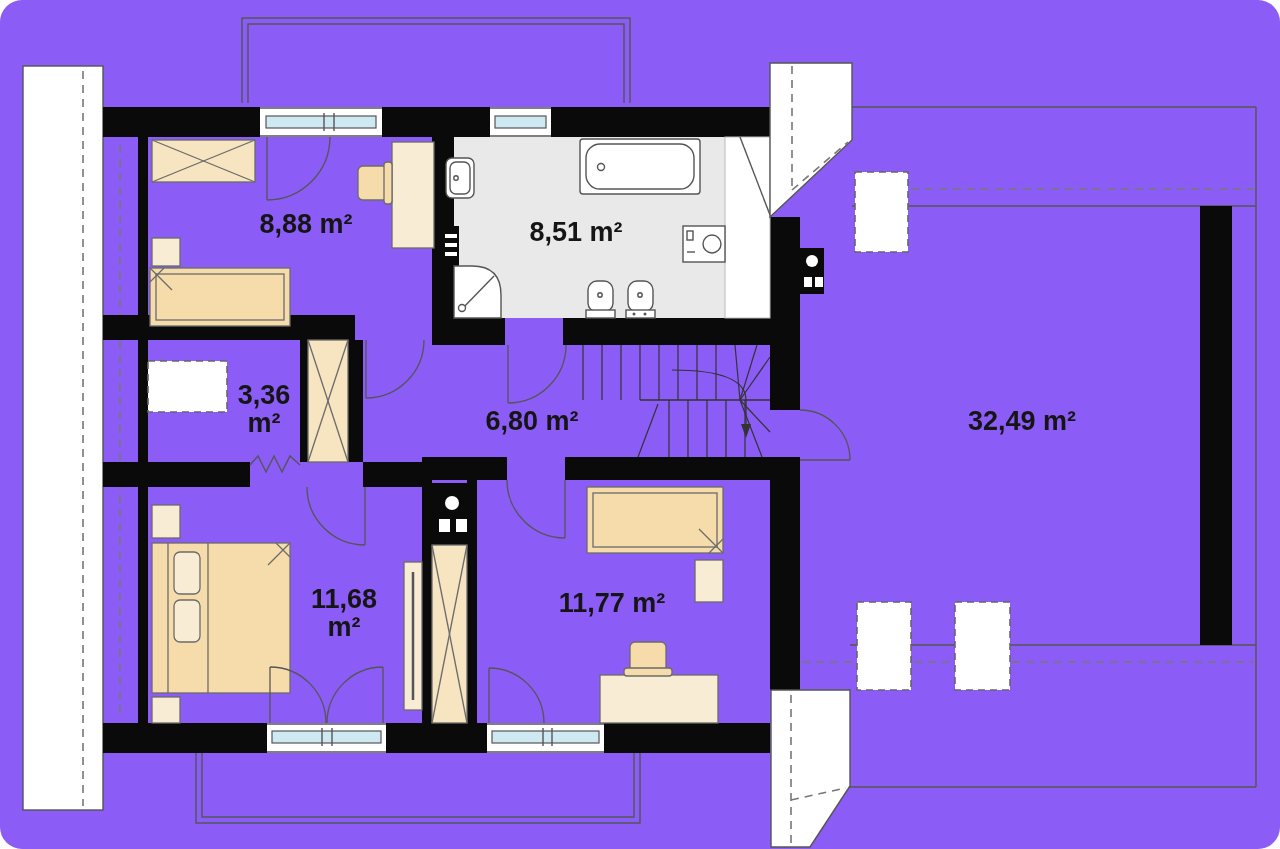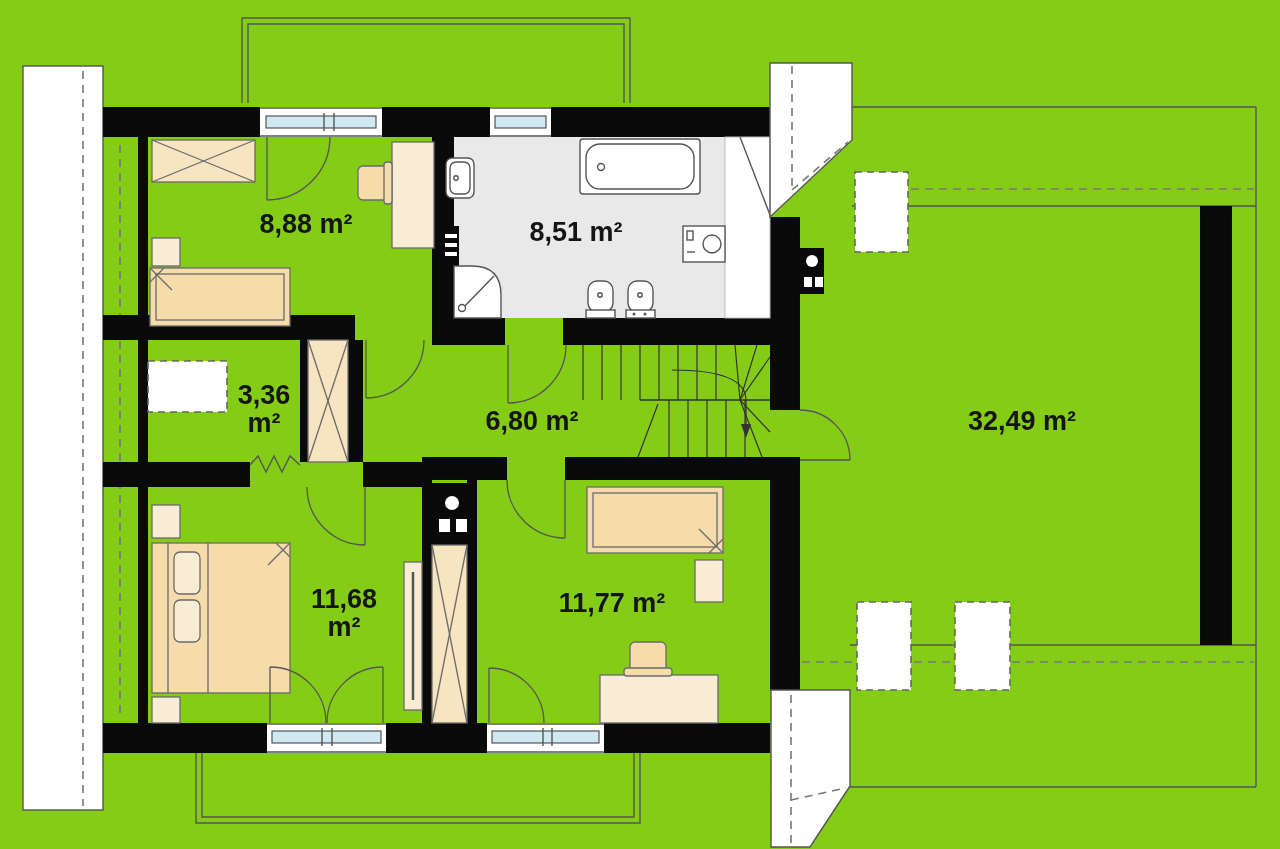--- a/index.html
+++ b/index.html
@@ -1,17 +1,17 @@
 <!DOCTYPE html>
 <html><head>
 <meta charset="utf-8">
 <style>
   html,body{margin:0;padding:0;background:#ffffff;}
-  .stage{position:relative;width:1280px;height:849px;background:#84cc16;overflow:hidden;
-         font-family:"Liberation Sans", sans-serif;}
+  .stage{position:relative;width:1280px;height:849px;background:#8b5cf6;overflow:hidden;
+         font-family:"Liberation Sans", sans-serif;border-radius:22px;}
   svg{position:absolute;left:0;top:0;}
   text.area{font-family:"Liberation Sans", sans-serif;font-weight:bold;font-size:27px;
             fill:#151515;text-anchor:middle;}
   .wall{fill:#0a0a0a;stroke:none;}
   .thin{stroke:#555;stroke-width:1.4;fill:none;}
   .thinw{stroke:#555;stroke-width:1.4;fill:#ffffff;}
   .dash{stroke:#777;stroke-width:1.6;fill:none;stroke-dasharray:8 6;}
   .dashbox{stroke:#666;stroke-width:1.6;fill:#ffffff;stroke-dasharray:7 5;}
   .furn{stroke:#6b6b6b;stroke-width:1.3;}
   .fix{stroke:#555;stroke-width:1.4;fill:#ffffff;}

